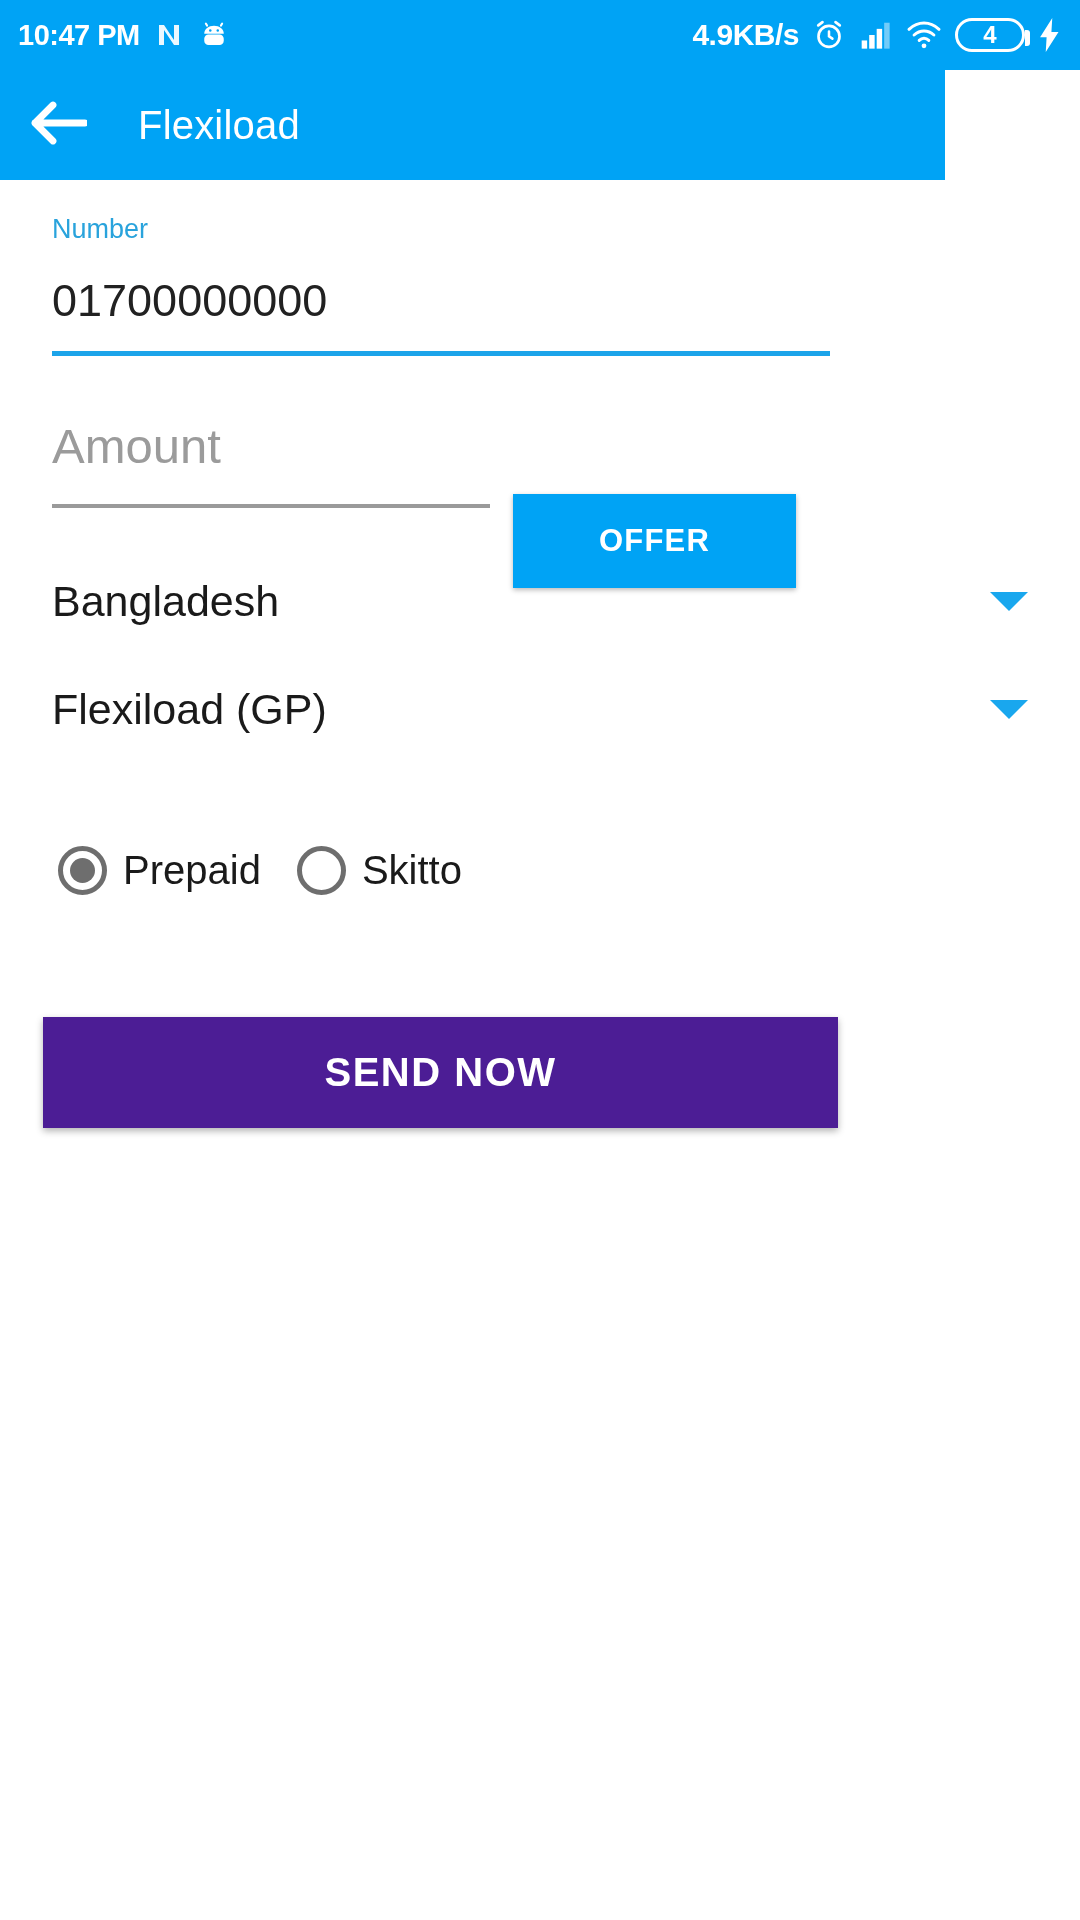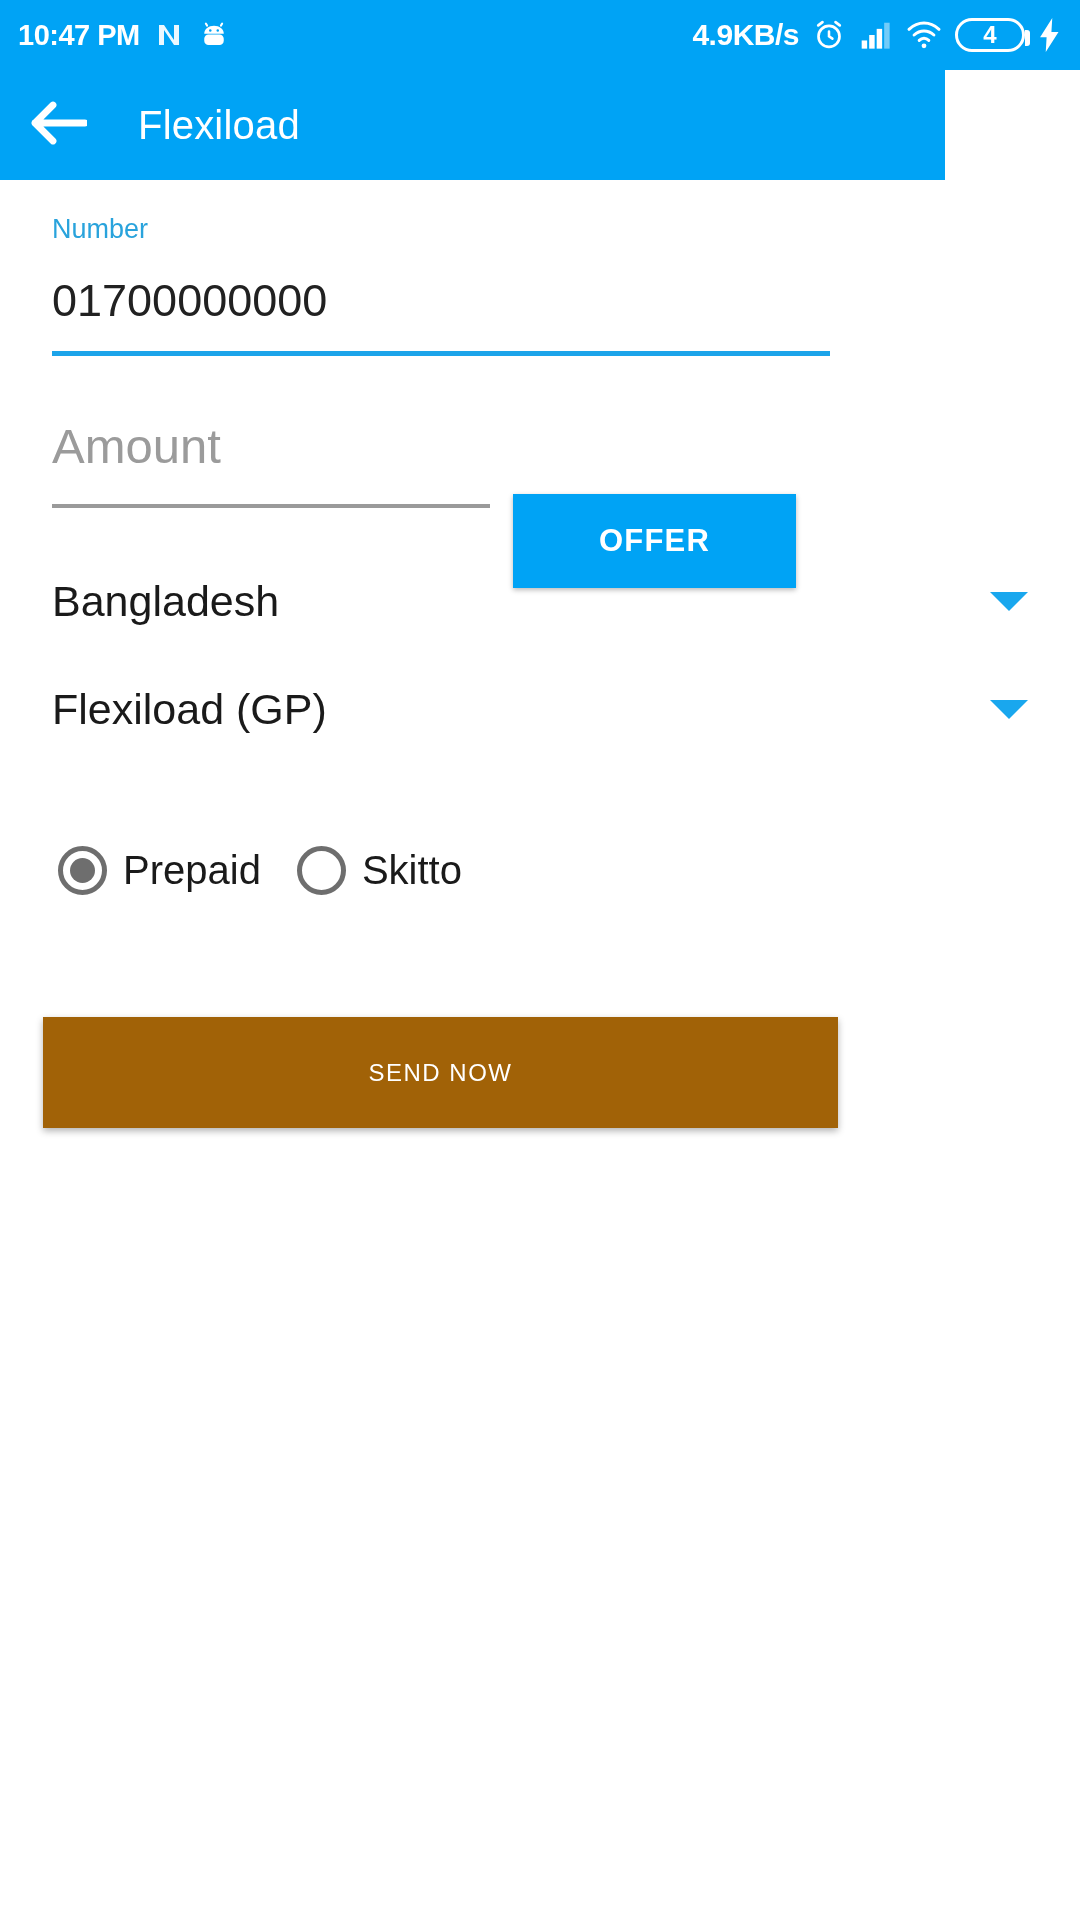--- a/index.html
+++ b/index.html
@@ -94,22 +94,22 @@
   .radio-item{ display:flex; align-items:center; cursor:pointer; margin-right:36px; }
   .radio-circle{
     width:49px; height:49px; border-radius:50%; border:5px solid #6E6E6E;
     display:flex; align-items:center; justify-content:center; box-sizing:border-box;
   }
   .radio-dot{ width:25px; height:25px; border-radius:50%; background:#6E6E6E; }
   .radio-label{ font-size:40px; color:#1A1A1A; margin-left:16px; line-height:1; }
 
   .send-btn{
     position:absolute; left:43px; top:837px; width:795px; height:111px;
-    background:#a16207; color:#ffffff; border:none; cursor:pointer;
-    font-size:24px; font-weight:normal; letter-spacing:1.5px;
+    background:#4c1d95; color:#ffffff; border:none; cursor:pointer;
+    font-size:40px; font-weight:bold; letter-spacing:1.5px;
     display:flex; align-items:center; justify-content:center;
     font-family:"Liberation Sans", sans-serif;
     box-shadow:0 3px 7px rgba(0,0,0,0.30);
   }
 </style>
 </head>
 <body>
 
 <div id="screen">
 

